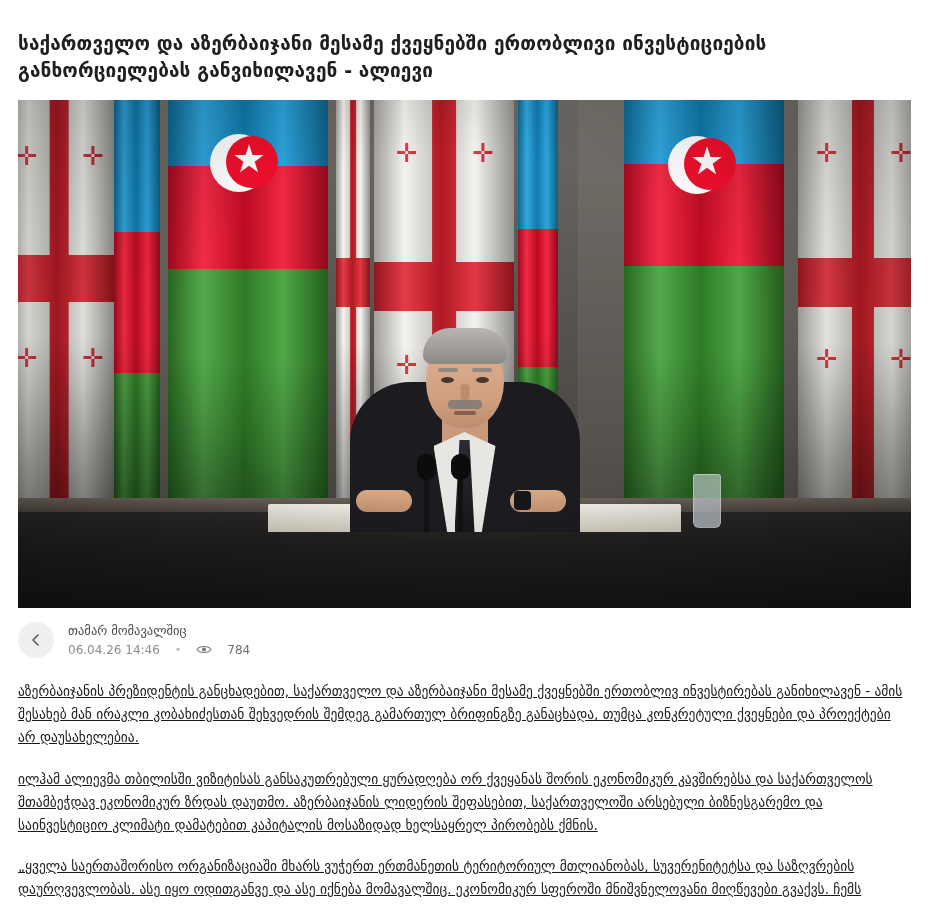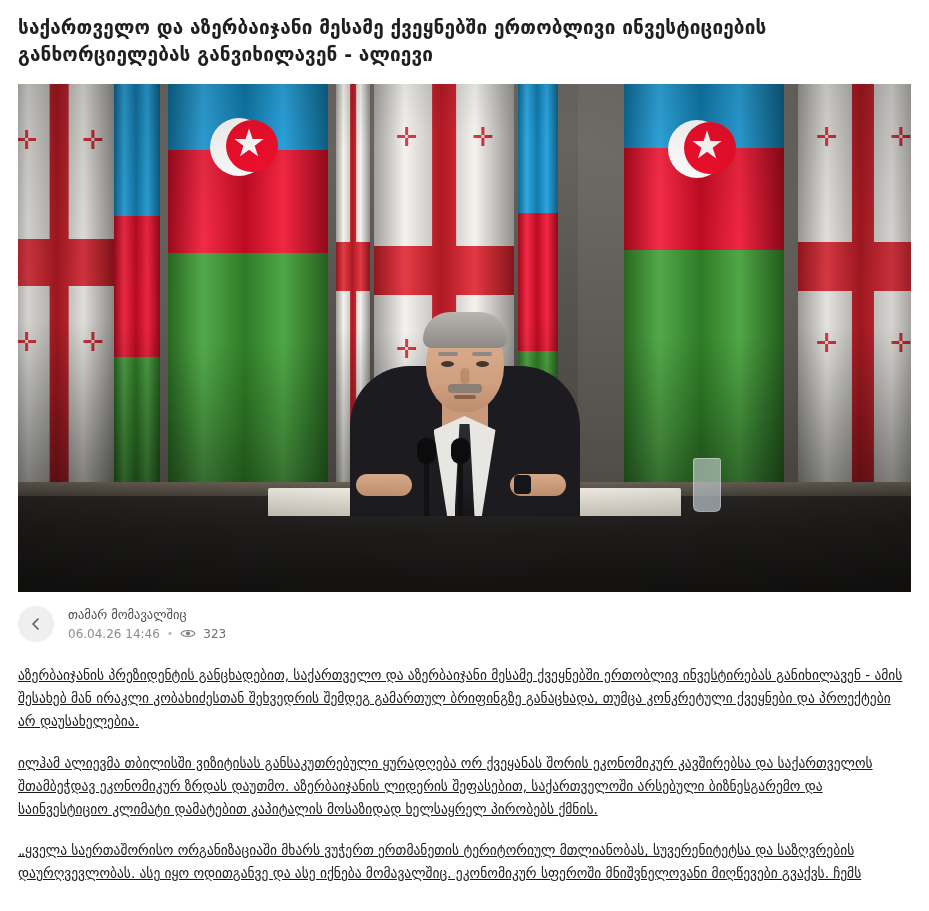--- a/index.html
+++ b/index.html
@@ -20,21 +20,21 @@
     padding: 0;
     position: relative;
   }
   .article-title {
     font-family: "DejaVu Sans", sans-serif;
     font-size: 19px;
     line-height: 1.42;
     font-weight: 600;
     color: #1f1f1f;
     letter-spacing: 0.1px;
-    padding: 14px 18px 0 18px;
+    padding: 30px 18px 0 18px;
     margin: 0;
   }
   .hero-wrap {
     margin: 16px 18px 0 18px;
     position: relative;
     width: 893px;
     height: 508px;
     overflow: hidden;
     background: #2a2622;
   }
@@ -302,21 +302,21 @@
     gap: 5px;
   }
   .author {
     font-size: 12.5px;
     color: #4e4e4e;
     font-family: "DejaVu Sans", sans-serif;
   }
   .meta {
     display: flex;
     align-items: center;
-    gap: 7px;
+    gap: 15px;
     font-size: 12px;
     color: #8c8c8c;
   }
   .meta .dot { font-size: 11px; color: #b5b5b5; }
   .meta .eye-ic { display: inline-flex; align-items: center; }
   .meta .views { color: #6f6f6f; }
 
   
   .body-text {
     margin: 22px 18px 0 18px;
@@ -443,21 +443,21 @@
       <div class="author">თამარ მომავალშიც</div>
       <div class="meta">
         <span>06.04.26 14:46</span>
         <span class="dot">•</span>
         <span class="eye-ic">
           <svg width="16" height="11" viewBox="0 0 16 11" aria-hidden="true">
             <path d="M1 5.5 C3.5 1.5, 12.5 1.5, 15 5.5 C12.5 9.5, 3.5 9.5, 1 5.5 Z" fill="none" stroke="#7d7d7d" stroke-width="1.1"></path>
             <circle cx="8" cy="5.5" r="2.1" fill="#7d7d7d"></circle>
           </svg>
         </span>
-        <span class="views">323</span>
+        <span class="views">784</span>
       </div>
     </div>
   </div>
 
   <div class="body-text">
     <p>აზერბაიჯანის პრეზიდენტის განცხადებით, საქართველო და აზერბაიჯანი მესამე ქვეყნებში ერთობლივ ინვესტირებას განიხილავენ - ამის შესახებ მან ირაკლი კობახიძესთან შეხვედრის შემდეგ გამართულ ბრიფინგზე განაცხადა, თუმცა კონკრეტული ქვეყნები და პროექტები არ დაუსახელებია.</p>
     <p>ილჰამ ალიევმა თბილისში ვიზიტისას განსაკუთრებული ყურადღება ორ ქვეყანას შორის ეკონომიკურ კავშირებსა და საქართველოს შთამბეჭდავ ეკონომიკურ ზრდას დაუთმო. აზერბაიჯანის ლიდერის შეფასებით, საქართველოში არსებული ბიზნესგარემო და საინვესტიციო კლიმატი დამატებით კაპიტალის მოსაზიდად ხელსაყრელ პირობებს ქმნის.</p>
     <p>„ყველა საერთაშორისო ორგანიზაციაში მხარს ვუჭერთ ერთმანეთის ტერიტორიულ მთლიანობას, სუვერენიტეტსა და საზღვრების დაურღვევლობას. ასე იყო ოდითგანვე და ასე იქნება მომავალშიც. ეკონომიკურ სფეროში მნიშვნელოვანი მიღწევები გვაქვს. ჩემს</p>
   </div>
 

